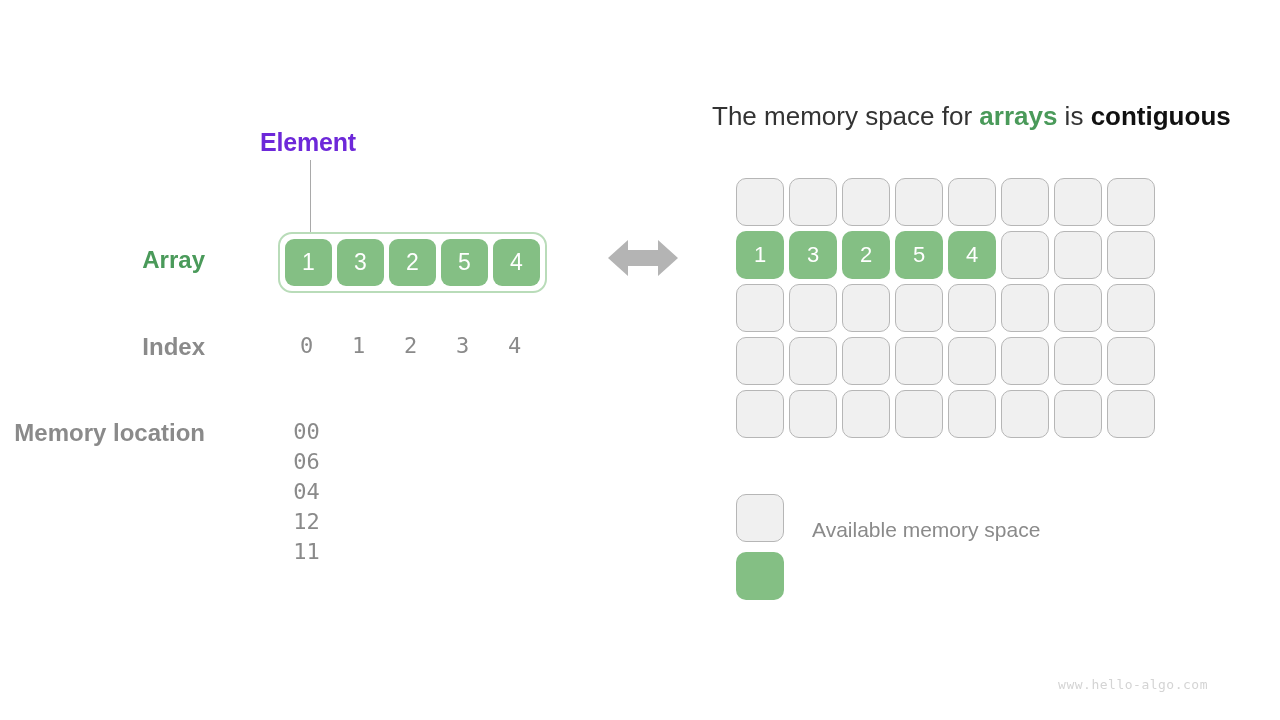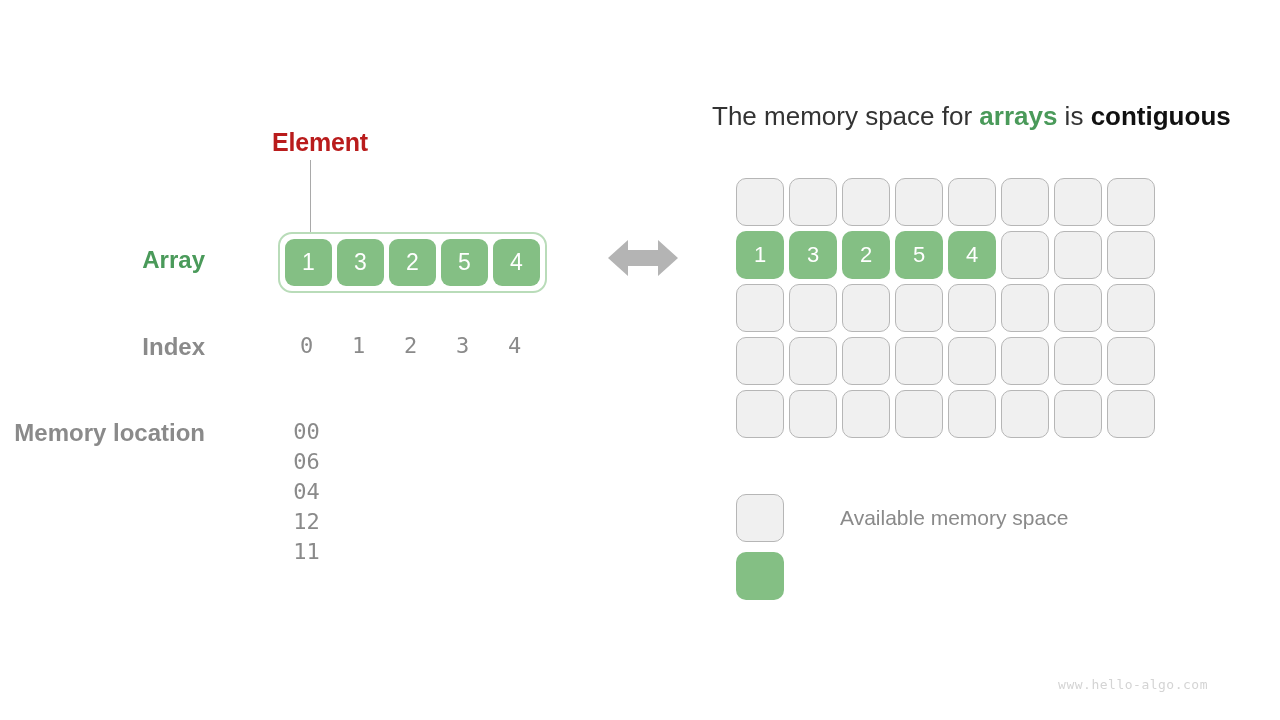--- a/index.html
+++ b/index.html
@@ -6,21 +6,21 @@
   body{
     width:1280px;height:720px;background:#ffffff;
     font-family:"Liberation Sans", sans-serif;
     position:relative;overflow:hidden;
   }
   .stage{position:absolute;inset:0;}
 
   
   .element-label{
     position:absolute;left:260px;top:128px;
-    font-size:25px;font-weight:bold;color:#b91c1c;letter-spacing:-0.2px;margin-left:12px;
+    font-size:25px;font-weight:bold;color:#6d28d9;letter-spacing:-0.2px;
   }
   .element-connector{
     position:absolute;left:310px;top:160px;width:1px;height:80px;
     background:#a9a9a9;
   }
 
   .row-label{
     position:absolute;text-align:right;width:210px;left:-5px;
     font-weight:bold;color:#8a8a8a;font-size:24px;
   }
@@ -63,21 +63,21 @@
   }
   .mcell{
     width:48px;height:48px;border-radius:10px;
     display:flex;align-items:center;justify-content:center;
     font-size:22px;
   }
   .mcell.free{background:#f0f0f0;border:1.5px solid #b6b6b6;box-sizing:border-box;}
   .mcell.used{background:#84bf84;color:#ffffff;}
 
   .legend{position:absolute;left:736px;top:494px;}
-  .legend-row{display:flex;align-items:center;height:48px;margin-bottom:10px;gap:28px;}
+  .legend-row{display:flex;align-items:flex-end;height:48px;margin-bottom:10px;}
   .legend-sw{width:48px;height:48px;border-radius:10px;box-sizing:border-box;}
   .legend-sw.free{background:#f0f0f0;border:1.5px solid #b6b6b6;}
   .legend-sw.used{background:#84bf84;}
   .legend-text{margin-left:28px;font-size:21px;color:#8a8a8a;white-space:nowrap;}
 
   .watermark{
     position:absolute;right:72px;bottom:28px;
     font-family:"DejaVu Sans Mono", monospace;
     font-size:13px;color:#d4d4d4;letter-spacing:0.5px;margin-left:10px;
   }

